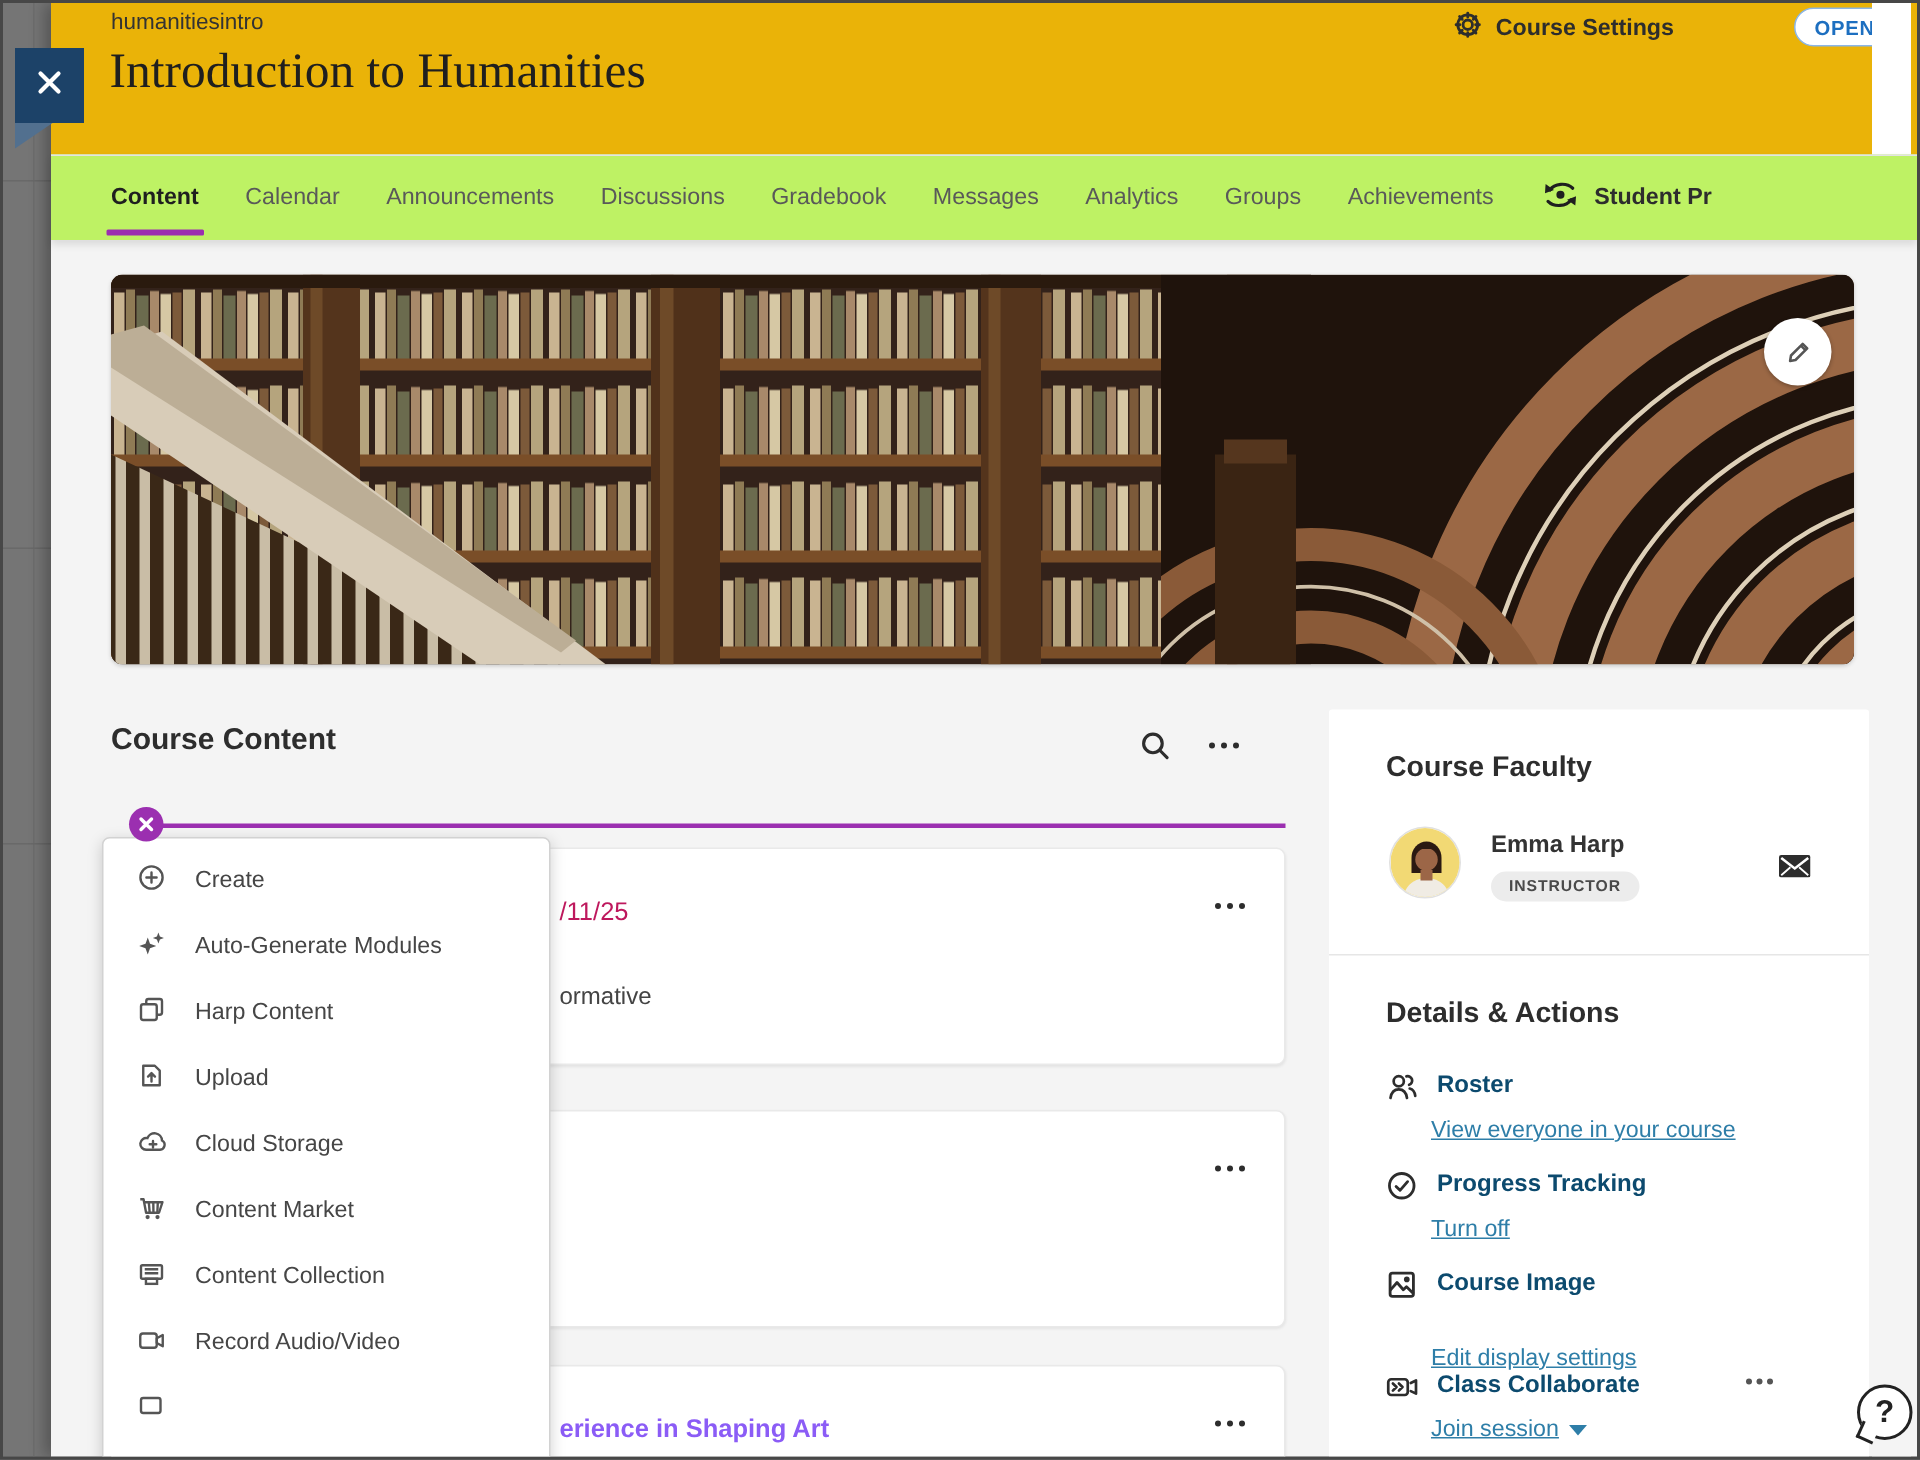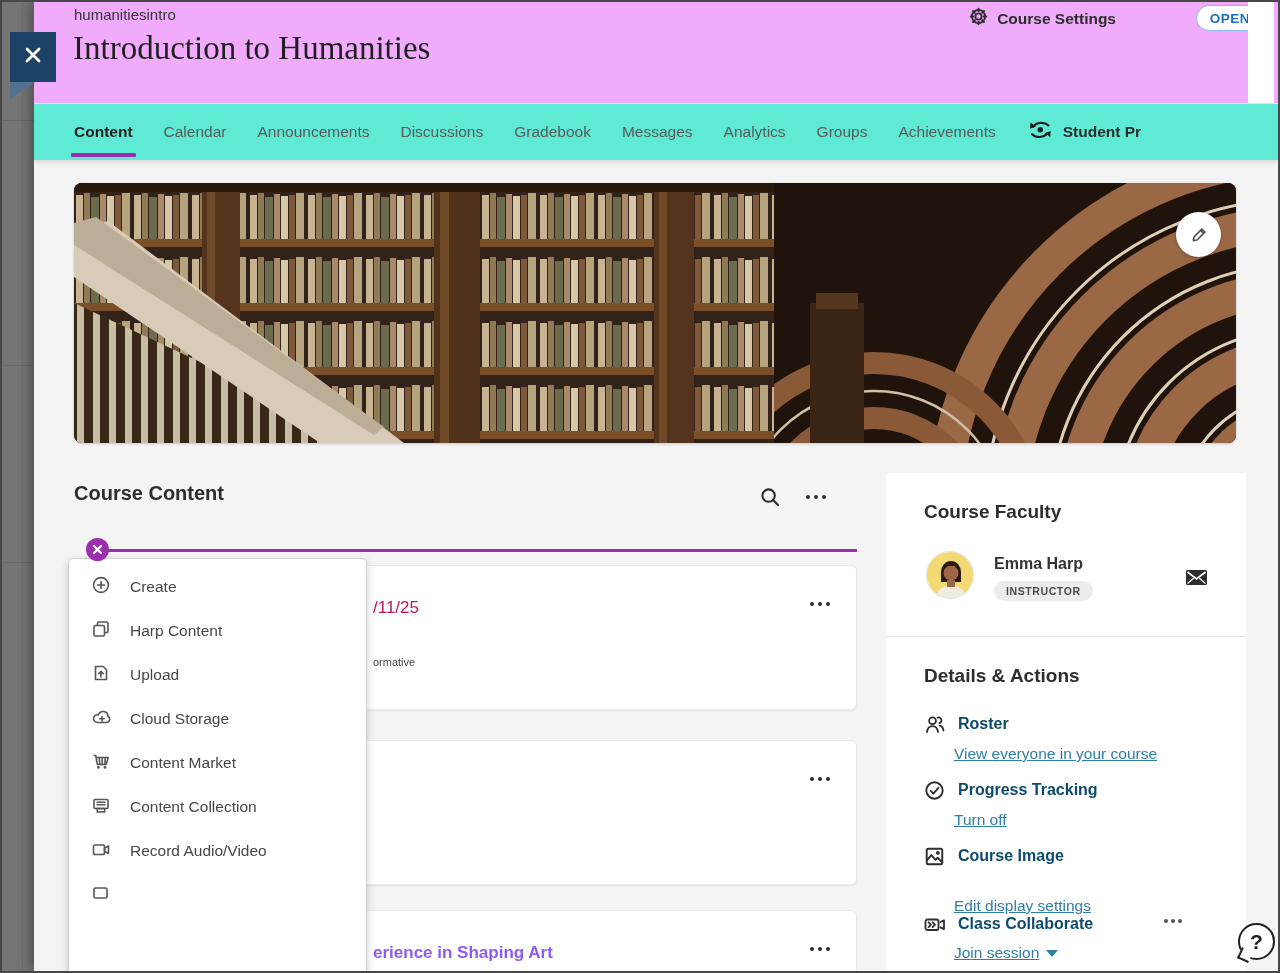--- a/index.html
+++ b/index.html
@@ -14,30 +14,30 @@
   
   .panel{position:absolute;left:32px;top:0;right:0;bottom:0;background:#f4f4f4;box-shadow:-5px 0 10px rgba(0,0,0,.28);}
 
   
   .close-btn{position:absolute;left:8px;top:30px;width:46px;height:50px;background:#1c4268;z-index:20;
     display:flex;align-items:center;justify-content:center;cursor:pointer;}
   .close-btn::after{content:"";position:absolute;left:0;top:100%;width:0;height:0;
     border-top:17px solid #52708f;border-right:25px solid transparent;}
 
   
-  .header{position:absolute;left:0;top:0;right:0;height:101px;background:#f0abfc;}
+  .header{position:absolute;left:0;top:0;right:0;height:101px;background:#eab308;}
   .course-id{position:absolute;left:40px;top:4px;font-size:15px;color:#333;}
   .course-title{position:absolute;left:39px;top:28px;font-family:"Liberation Serif",serif;font-size:33px;color:#1f1f1f;}
   .settings{position:absolute;right:162px;top:4px;display:flex;align-items:center;gap:8px;cursor:pointer;justify-content:flex-end;}
   .settings .lbl{font-size:15.5px;font-weight:700;color:#2d2d2d;}
   .open-pill{position:absolute;right:14px;top:3px;height:26px;padding:0 13px;border:1.5px solid #8ab6e8;border-radius:14px;
     display:flex;align-items:center;font-size:13.5px;font-weight:700;letter-spacing:.5px;color:#1d6fc0;cursor:pointer;background:#fff;}
 
   
-  .tabbar{position:absolute;left:0;top:101px;right:0;height:57px;background:#5eead4;border-top:1px solid #e3e3e3;
+  .tabbar{position:absolute;left:0;top:101px;right:0;height:57px;background:#bef264;border-top:1px solid #e3e3e3;
     box-shadow:0 3px 5px rgba(0,0,0,.10);display:flex;align-items:center;gap:31px;padding-left:40px;overflow:hidden;z-index:3;white-space:nowrap;}
   .tab{font-size:15.5px;color:#595959;position:relative;height:100%;display:flex;align-items:center;cursor:pointer;flex:0 0 auto;}
   .tab.active{color:#1f1f1f;font-weight:700;}
   .tab.active::after{content:"";position:absolute;left:-3px;right:-3px;bottom:3px;height:4px;background:#9b2fb0;border-radius:1px;}
   .tab.preview{gap:9px;font-weight:600;color:#2d2d2d;}
   .tab-chevron{position:absolute;right:4px;top:0;height:100%;width:26px;background:#fff;display:flex;align-items:center;justify-content:center;cursor:pointer;}
 
   
   .content{position:absolute;left:0;top:158px;right:0;bottom:0;background:#f4f4f4;overflow:hidden;}
 
@@ -56,21 +56,21 @@
 
   
   .insert-line{position:absolute;left:63px;top:389px;width:760px;height:2.5px;background:#9b2fb0;z-index:6;}
   .insert-btn{position:absolute;left:52px;top:378px;width:23px;height:23px;border-radius:50%;background:#9b2fb0;z-index:7;
     display:flex;align-items:center;justify-content:center;cursor:pointer;}
 
   
   .card{position:absolute;left:40px;width:783px;background:#fff;border:1px solid #e9e9e9;border-radius:6px;
     box-shadow:0 1px 2px rgba(0,0,0,.07);cursor:pointer;}
   .card .c-title{position:absolute;left:298px;top:32px;font-size:17px;color:#be185d;}
-  .card .c-sub{position:absolute;left:298px;top:90px;font-size:11px;color:#444;}
+  .card .c-sub{position:absolute;left:298px;top:90px;font-size:16px;color:#444;}
   .card .icon-btn{right:22px;top:24px;position:absolute;}
   .card3 .c-title{top:32px;font-weight:600;color:#8b5cf6;}
 
   
   .menu{position:absolute;left:34px;top:398px;width:299px;height:424px;background:#fff;border:1px solid #d2d2d2;
     border-radius:5px;box-shadow:0 3px 10px rgba(0,0,0,.18);z-index:5;padding-top:6px;}
   .menu-item{display:flex;align-items:center;gap:19px;height:44px;padding:0 22px;font-size:15.5px;color:#464646;cursor:pointer;}
   .menu-item svg{flex:0 0 auto;}
   .menu-item.hl{border:3px solid #1e7fd4;border-radius:9px;margin:0 10px;padding:0 9px;height:43px;}
 
@@ -292,20 +292,27 @@
           <span><svg width="20" height="20" viewBox="0 0 20 20">
                 <g stroke="#555" stroke-width="1.6" fill="none" stroke-linecap="round">
                   <circle cx="10" cy="10" r="7.4"></circle>
                   <path d="M10 6.6V13.4 M6.6 10H13.4"></path>
                 </g>
               </svg></span>
           <span>Create</span>
         </div>
         <div class="menu-item">
           <span><svg width="20" height="20" viewBox="0 0 20 20">
+                <path d="M7.5 6 L9 10.2 L13.2 11.7 L9 13.2 L7.5 17.4 L6 13.2 L1.8 11.7 L6 10.2 Z" fill="#555"></path>
+                <path d="M14.6 2.6 L15.6 5.3 L18.3 6.3 L15.6 7.3 L14.6 10 L13.6 7.3 L10.9 6.3 L13.6 5.3 Z" fill="#555"></path>
+              </svg></span>
+          <span>Auto-Generate Modules</span>
+        </div>
+        <div class="menu-item">
+          <span><svg width="20" height="20" viewBox="0 0 20 20">
                 <g stroke="#555" stroke-width="1.6" fill="none">
                   <rect x="3" y="6.5" width="10.5" height="10.5" rx="1.5"></rect>
                   <path d="M6.5 6.5 V4.5 A1.5 1.5 0 0 1 8 3 H15.5 A1.5 1.5 0 0 1 17 4.5 V12 A1.5 1.5 0 0 1 15.5 13.5 H13.5"></path>
                 </g>
               </svg></span>
           <span>Harp Content</span>
         </div>
         <div class="menu-item">
           <span><svg width="20" height="20" viewBox="0 0 20 20">
                 <g stroke="#555" stroke-width="1.6" fill="none" stroke-linejoin="round" stroke-linecap="round">

